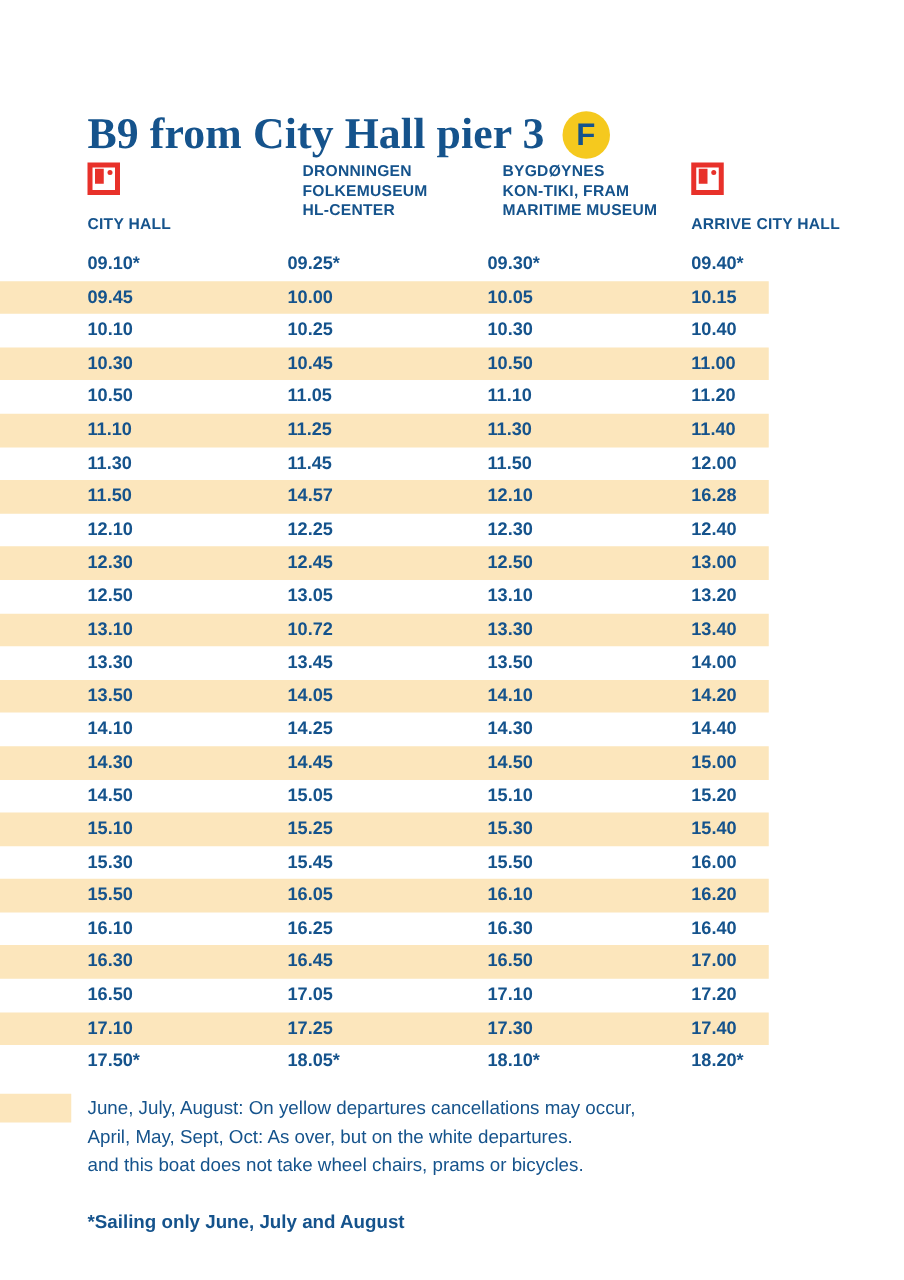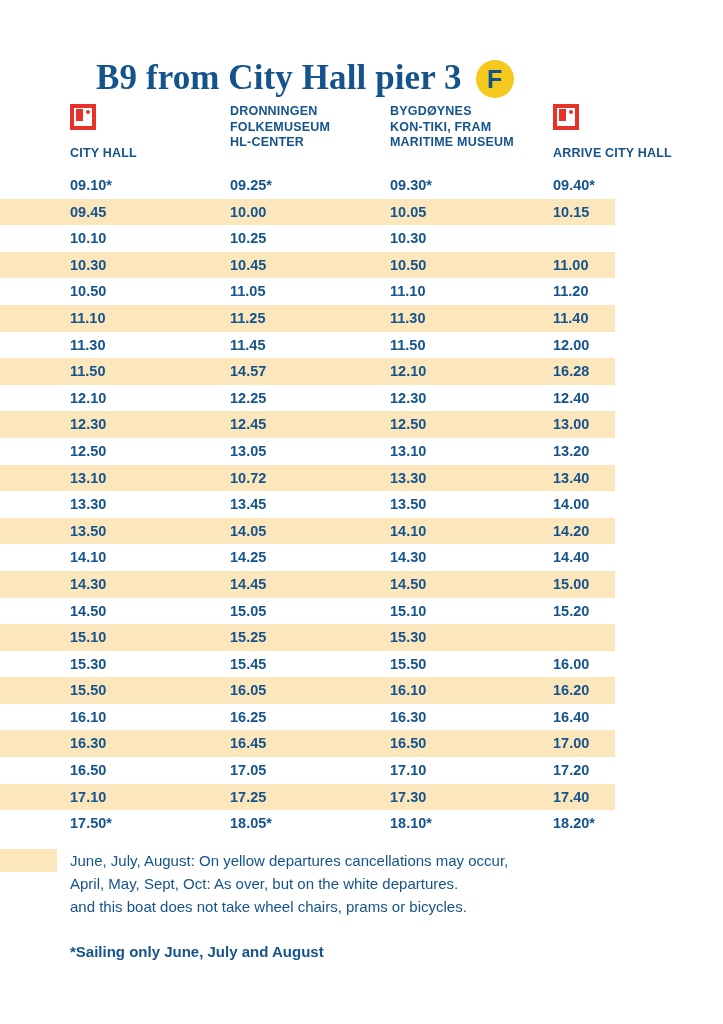--- a/index.html
+++ b/index.html
@@ -12,24 +12,24 @@
     background: #ffffff;
     font-family: "Liberation Sans", sans-serif;
     color: #15538c;
     overflow: hidden;
     position: relative;
   }
 
   
   .title-row {
     display: flex;
-    padding: 58px 0 0 70px;
+    align-items: center;
+    padding: 84px 0 0 70px;
     height: 46px;
     box-sizing: content-box;
-    margin-left: 26px;
   }
   .title-text {
     font-family: "Liberation Serif", serif;
     font-size: 35px;
     font-weight: bold;
     color: #15538c;
     letter-spacing: 0.1px;
     line-height: 40px;
     white-space: nowrap;
   }
@@ -70,21 +70,21 @@
   .c4 { left: 553px; width: 170px; }
 
   .head-lines {
     font-size: 12.5px;
     font-weight: bold;
     line-height: 15.5px;
     letter-spacing: 0.2px;
     color: #15538c;
     text-transform: uppercase;
   }
-  .head-lines .ln { display: block; white-space: nowrap; }
+  .head-lines .ln { display: block; white-space: nowrap; margin-left: 12px; }
 
   .pier-icon {
     width: 26px;
     height: 26px;
     border: 4px solid #e8312a;
     box-sizing: border-box;
     background: #ffffff;
     position: relative;
     margin-bottom: 6px;
   }
@@ -220,20 +220,21 @@
       <div class="trow alt">
         <div class="cell c1">09.45</div>
         <div class="cell c2">10.00</div>
         <div class="cell c3">10.05</div>
         <div class="cell c4">10.15</div>
       </div>
       <div class="trow">
         <div class="cell c1">10.10</div>
         <div class="cell c2">10.25</div>
         <div class="cell c3">10.30</div>
+        <div class="cell c4">10.40</div>
       </div>
       <div class="trow alt">
         <div class="cell c1">10.30</div>
         <div class="cell c2">10.45</div>
         <div class="cell c3">10.50</div>
         <div class="cell c4">11.00</div>
       </div>
       <div class="trow">
         <div class="cell c1">10.50</div>
         <div class="cell c2">11.05</div>
@@ -309,20 +310,21 @@
       <div class="trow">
         <div class="cell c1">14.50</div>
         <div class="cell c2">15.05</div>
         <div class="cell c3">15.10</div>
         <div class="cell c4">15.20</div>
       </div>
       <div class="trow alt">
         <div class="cell c1">15.10</div>
         <div class="cell c2">15.25</div>
         <div class="cell c3">15.30</div>
+        <div class="cell c4">15.40</div>
       </div>
       <div class="trow">
         <div class="cell c1">15.30</div>
         <div class="cell c2">15.45</div>
         <div class="cell c3">15.50</div>
         <div class="cell c4">16.00</div>
       </div>
       <div class="trow alt">
         <div class="cell c1">15.50</div>
         <div class="cell c2">16.05</div>

